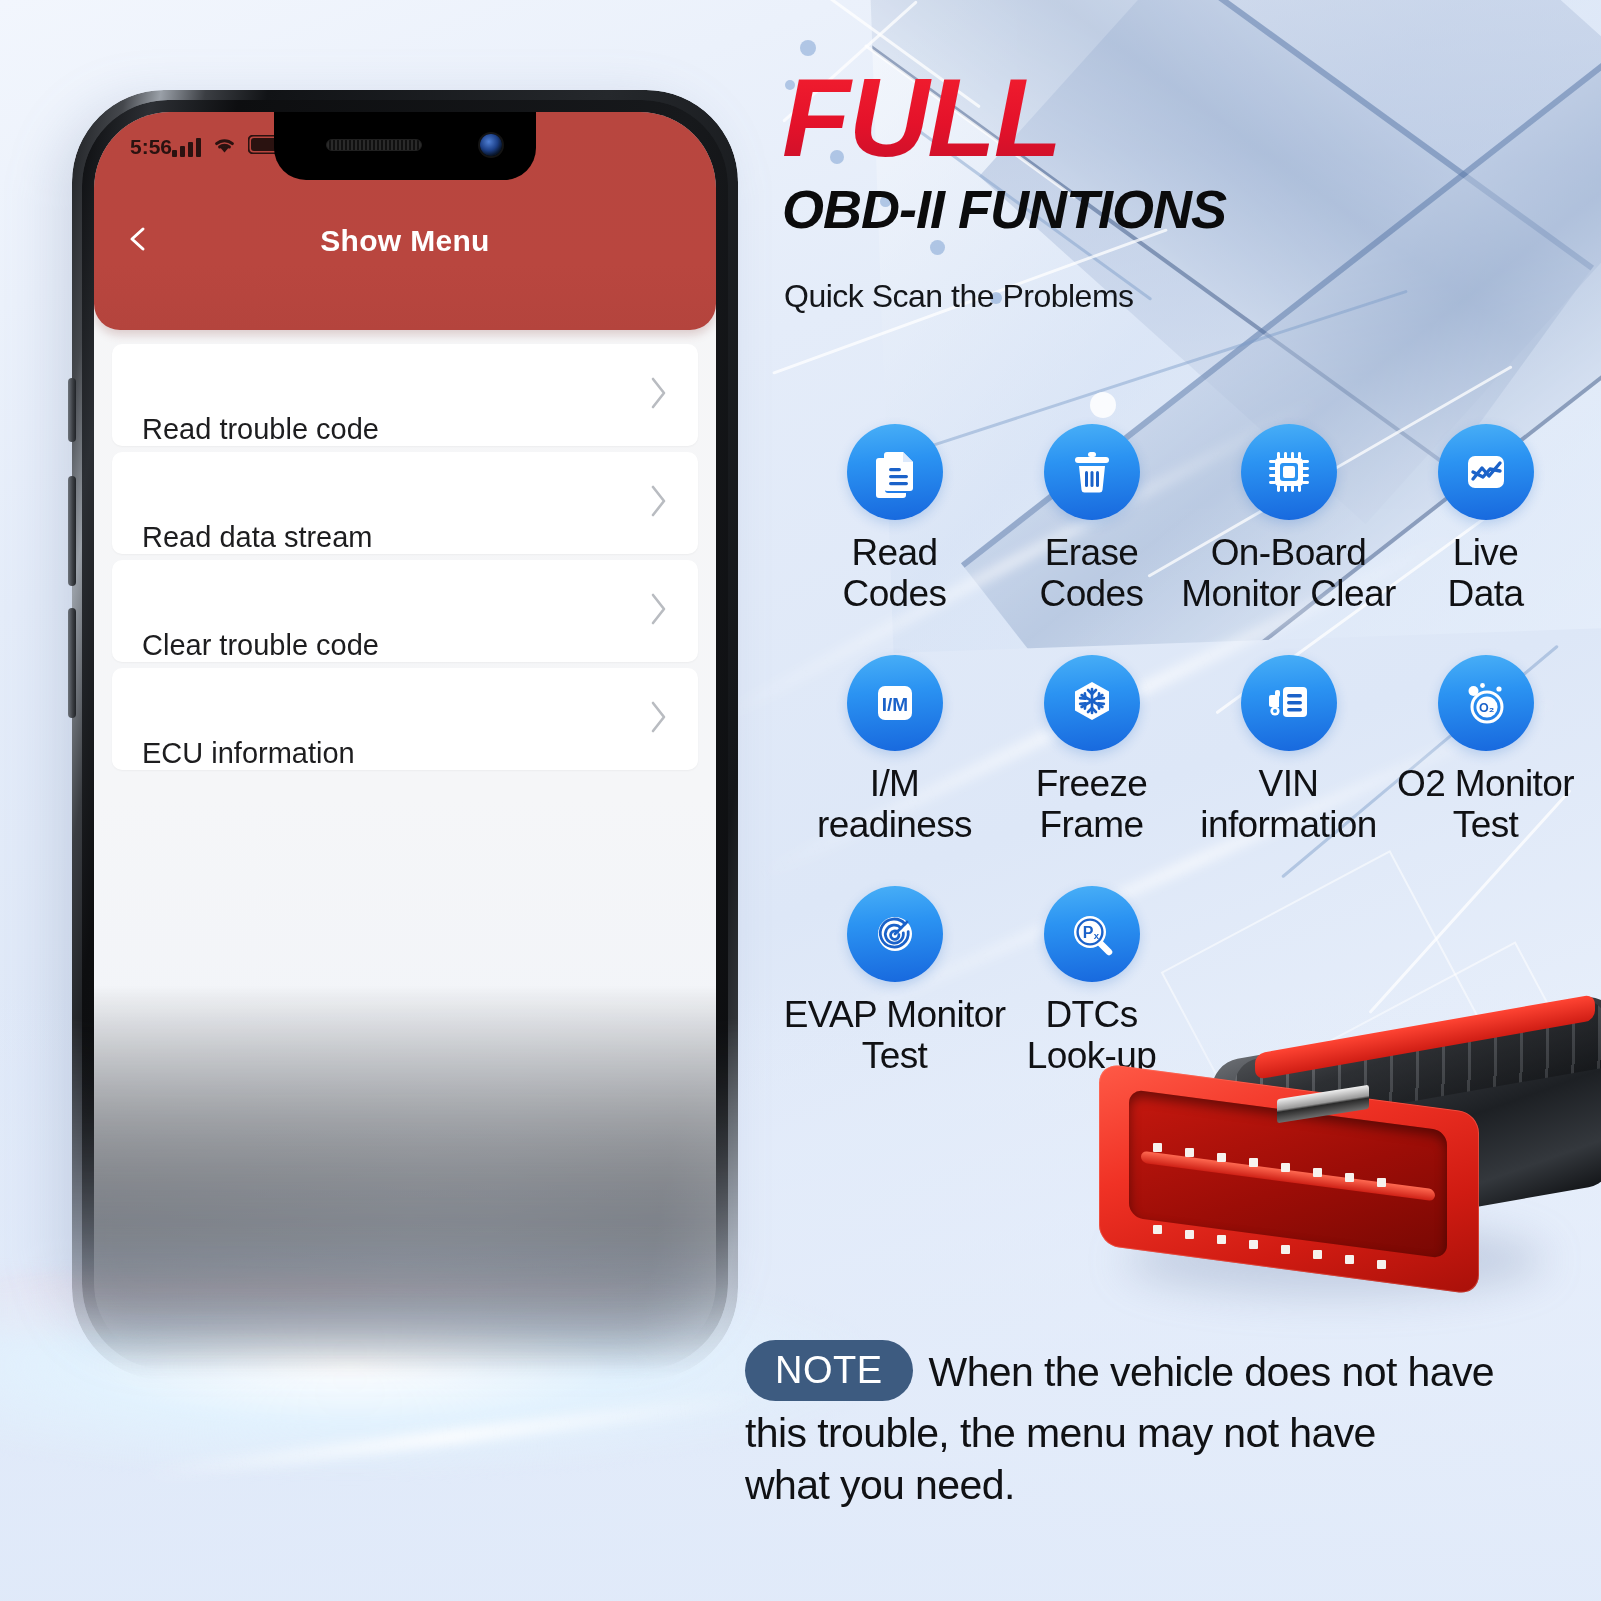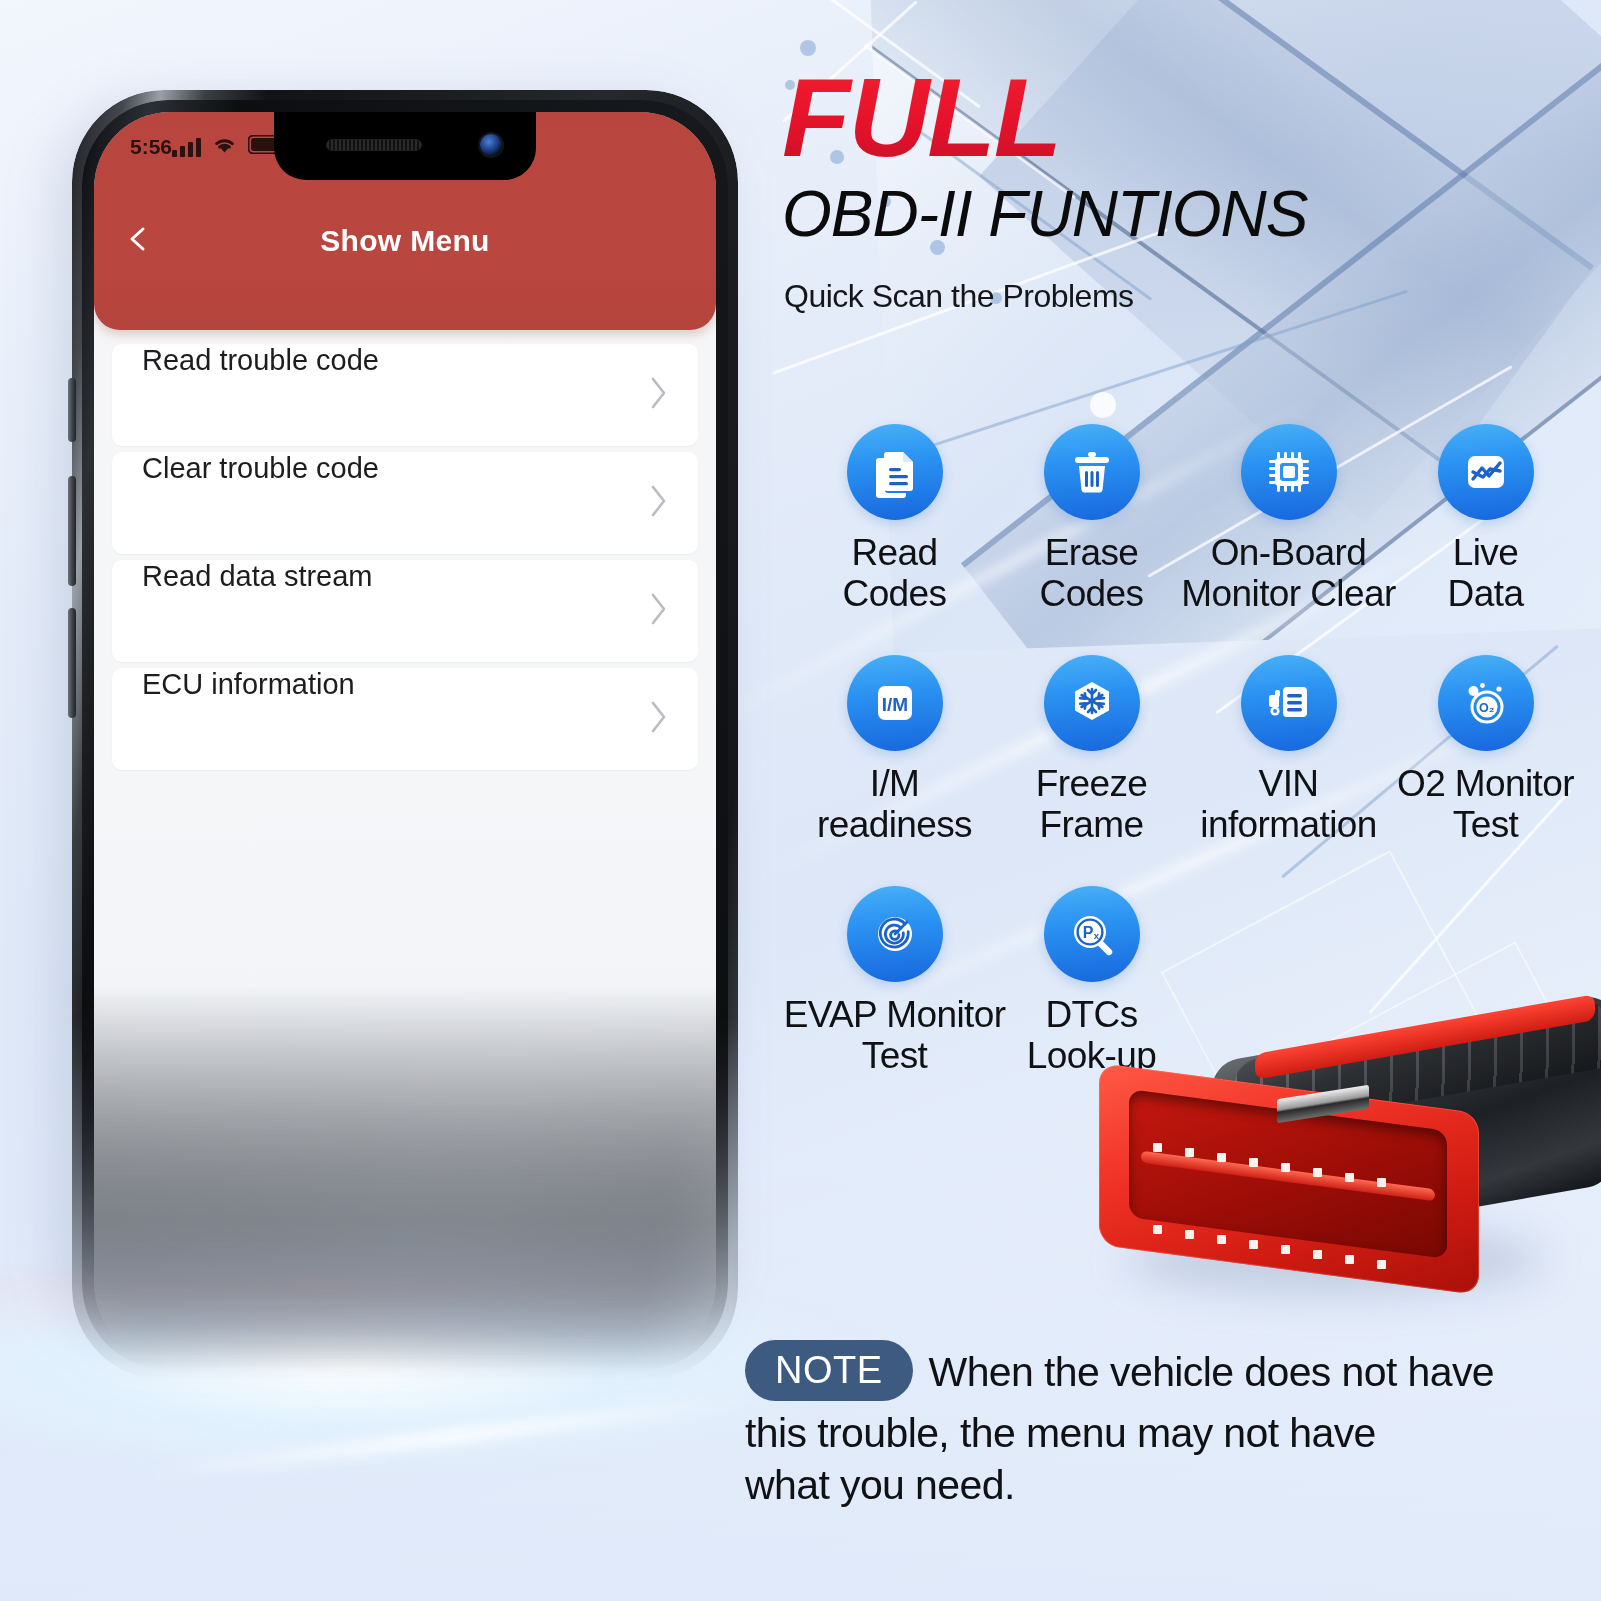--- a/index.html
+++ b/index.html
@@ -135,41 +135,41 @@
   .navtitle{
     position:absolute; left:0; top:112px; width:100%; text-align:center;
     color:#fff; font-size:30px; font-weight:700; letter-spacing:.3px;
   }
   .backchev{
     position:absolute; left:32px; top:114px; width:26px; height:26px;
   }
   .menu-list{ position:absolute; left:18px; right:18px; top:232px; }
   .menu-item{
     position:relative; height:102px; background:#fff; border-radius:10px;
-    margin-bottom:6px; display:flex; align-items:flex-start;
+    margin-bottom:6px; display:flex; align-items:flex-end;
     padding:0 30px 0 30px;
     box-shadow:0 1px 2px rgba(0,0,0,.04);
   }
   .menu-item .lbl{ font-size:29px; color:#1d1d1f; font-weight:400; }
   .menu-item .chev{ position:absolute; right:28px; top:50%; transform:translateY(-50%); }
 
   
   #right-root{ position:absolute; left:760px; top:0; width:841px; height:1601px; }
 
   .headline-full{
     position:absolute; left:22px; top:62px;
     font-size:112px; font-weight:700; font-style:italic; letter-spacing:-2px;
     color:#e8142a;
     background:linear-gradient(180deg,#f31f2f 0%,#e4122a 55%,#c9102a 100%);
     -webkit-background-clip:text; background-clip:text; -webkit-text-fill-color:transparent;
     line-height:1;
   }
   .headline-obd{
     position:absolute; left:22px; top:182px;
-    font-size:64px; font-weight:400; font-style:italic; letter-spacing:-1px;
+    font-size:54px; font-weight:700; font-style:italic; letter-spacing:-1px;
     color:#0b0b0c; line-height:1; white-space:nowrap;
   }
   .subhead{
     position:absolute; left:24px; top:278px;
     font-size:32px; font-weight:400; color:#14161a; letter-spacing:-.5px;
   }
 
   .grid{
     position:absolute; left:0; top:424px; width:841px;
   }
@@ -355,29 +355,29 @@
     <div class="menu-list">
       <div class="menu-item">
         <span class="lbl">Read trouble code</span>
         <span class="chev">
           <svg width="22" height="36" viewBox="0 0 22 36">
               <path d="M5 4 L16 18 L5 32" stroke="#b9bcc1" stroke-width="2.6" fill="none" stroke-linecap="round" stroke-linejoin="round"></path>
             </svg>
         </span>
       </div>
       <div class="menu-item">
-        <span class="lbl">Clear trouble code</span>
+        <span class="lbl">Read data stream</span>
         <span class="chev">
           <svg width="22" height="36" viewBox="0 0 22 36">
               <path d="M5 4 L16 18 L5 32" stroke="#b9bcc1" stroke-width="2.6" fill="none" stroke-linecap="round" stroke-linejoin="round"></path>
             </svg>
         </span>
       </div>
       <div class="menu-item">
-        <span class="lbl">Read data stream</span>
+        <span class="lbl">Clear trouble code</span>
         <span class="chev">
           <svg width="22" height="36" viewBox="0 0 22 36">
               <path d="M5 4 L16 18 L5 32" stroke="#b9bcc1" stroke-width="2.6" fill="none" stroke-linecap="round" stroke-linejoin="round"></path>
             </svg>
         </span>
       </div>
       <div class="menu-item">
         <span class="lbl">ECU information</span>
         <span class="chev">
           <svg width="22" height="36" viewBox="0 0 22 36">

